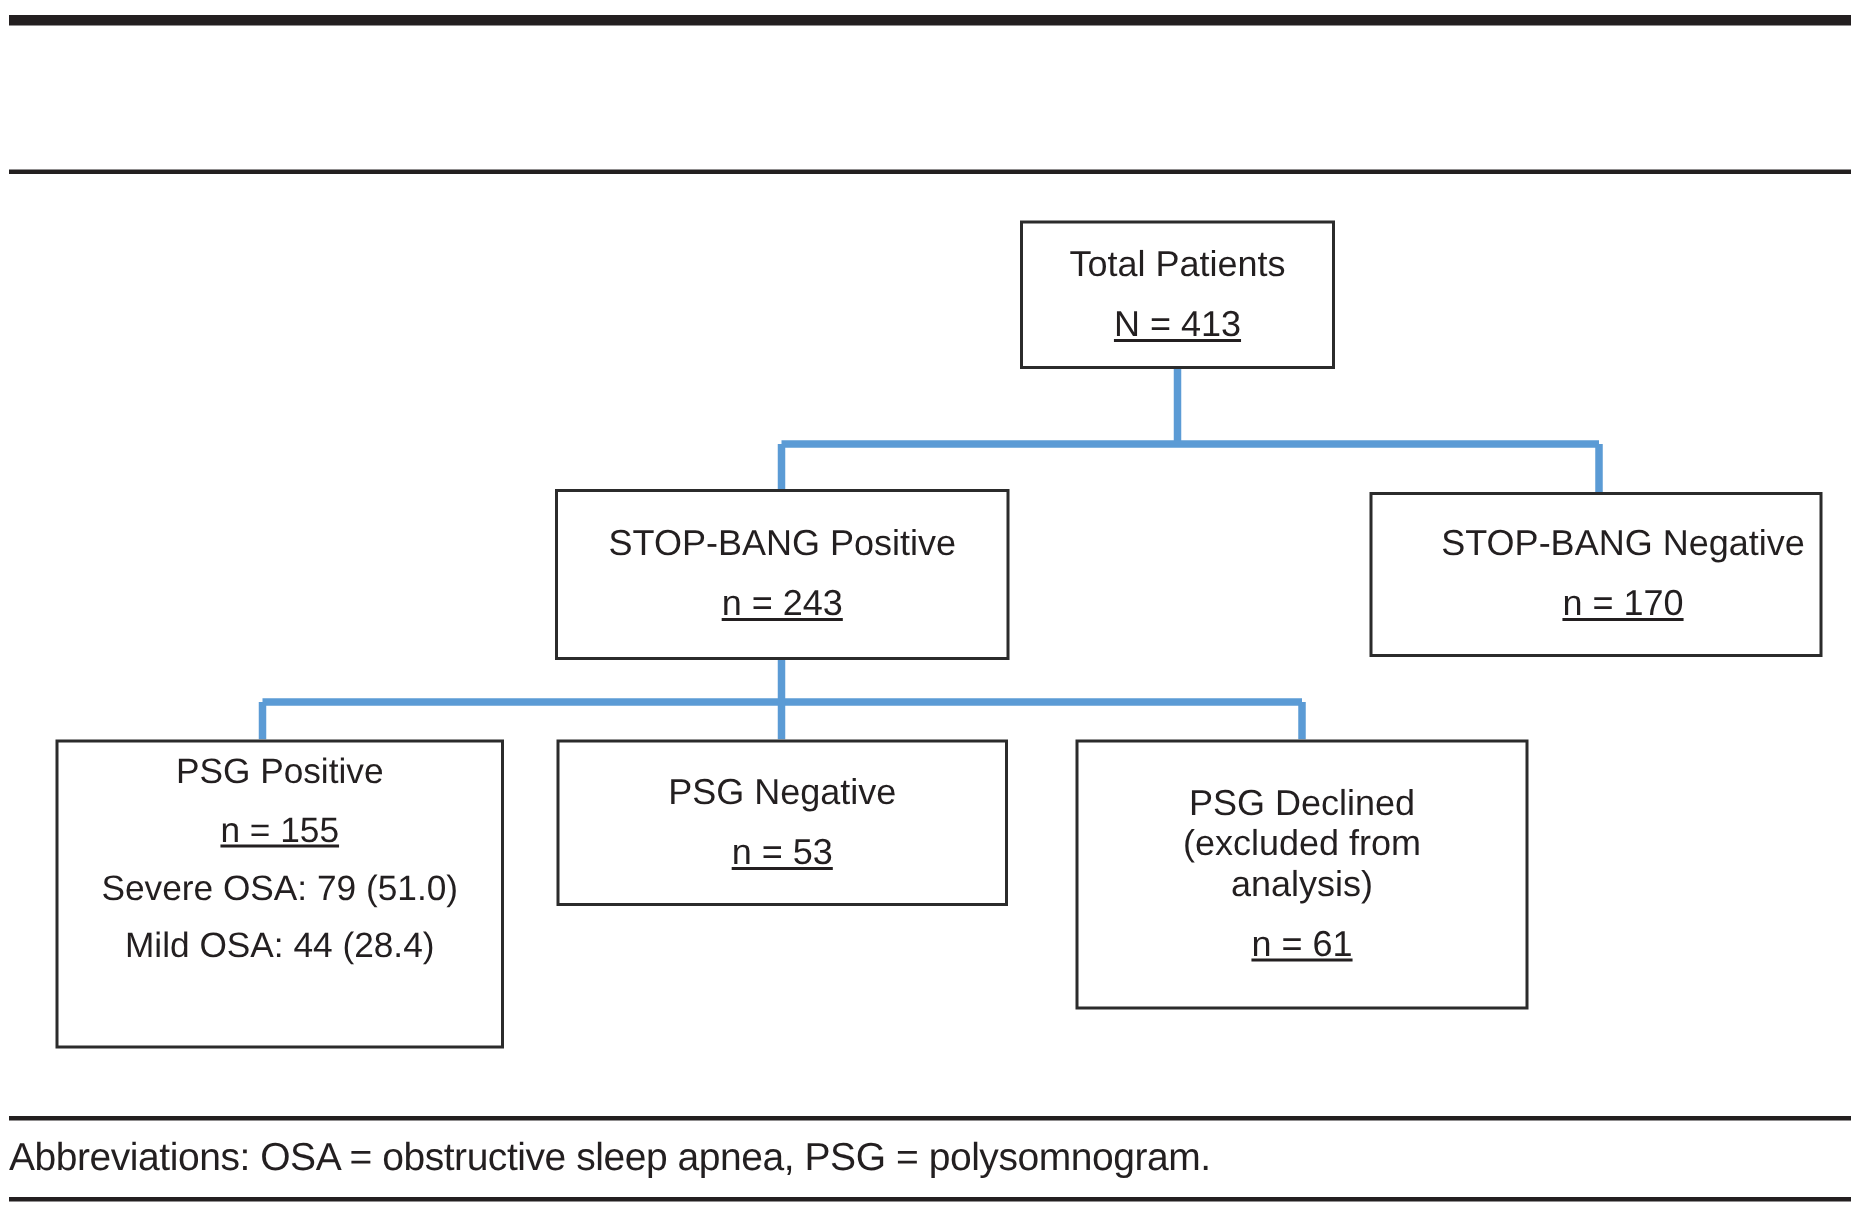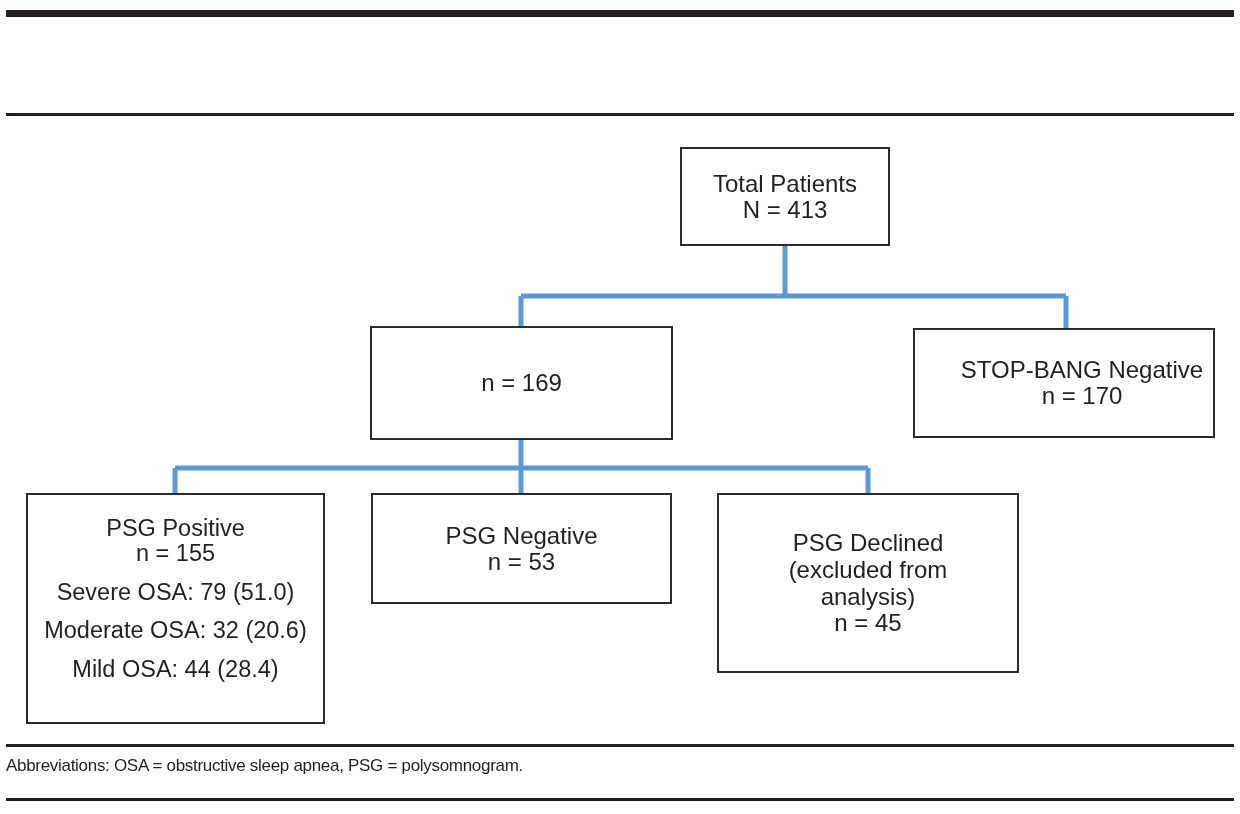--- a/index.html
+++ b/index.html
@@ -57,21 +57,21 @@
     top: 744px;
     width: 1228px;
     height: 3px;
     background: #231f20;
   }
   .footer-note {
     position: absolute;
     left: 6px;
     top: 755px;
     width: 1222px;
-    font-size: 17px;
+    font-size: 26px;
     line-height: 1.25;
     color: #231f20;
     letter-spacing: -0.3px;
   }
   .rule-footer-bottom {
     position: absolute;
     left: 6px;
     top: 798px;
     width: 1228px;
     height: 3px;
@@ -101,31 +101,33 @@
     text-align: right;
     font-size: 24px;
     line-height: 1.08;
     color: #231f20;
   }
   .node .line {
     display: block;
     white-space: nowrap;
   }
   .node .gap {
+    margin-top: 14px;
+    text-decoration: underline;
   }
   .node .tight {
     margin-top: 1px;
   }
 
   
   #node-total        { left: 680px;  top: 147px; width: 210px; height: 99px; }
   #node-sb-positive  { left: 370px;  top: 326px; width: 303px; height: 114px; }
   #node-sb-negative  { left: 913px;  top: 328px; width: 302px; height: 110px; padding-left: 36px; }
-  #node-psg-positive { left: 26px;   top: 493px; width: 299px; height: 231px;
-                       justify-content: flex-start; padding-top: 21px; }
+  #node-psg-positive { left: 37px;   top: 493px; width: 299px; height: 206px;
+                       justify-content: flex-start; padding-top: 7px; }
   #node-psg-negative { left: 371px;  top: 493px; width: 301px; height: 111px; }
   #node-psg-declined { left: 717px;  top: 493px; width: 302px; height: 180px; }
 
   #node-psg-positive .line { font-size: 23.5px; }
   #node-psg-positive .det  { margin-top: 13px; }
 </style>
 </head>
 <body>
 
 <div id="figure-root">
@@ -148,45 +150,45 @@
       <path d="M 868 468 L 868 493"></path>
     </g>
   </svg>
 
   <div class="node" id="node-total">
     <span class="line">Total Patients</span>
     <span class="line gap">N = 413</span>
   </div>
 
   <div class="node" id="node-sb-positive">
-    <span class="line gap">n = 169</span>
+    <span class="line">STOP-BANG Positive</span>
+    <span class="line gap">n = 243</span>
   </div>
 
   <div class="node" id="node-sb-negative">
     <span class="line">STOP-BANG Negative</span>
     <span class="line gap">n = 170</span>
   </div>
 
   <div class="node" id="node-psg-positive">
     <span class="line">PSG Positive</span>
     <span class="line gap">n = 155</span>
     <span class="line det">Severe OSA: 79 (51.0)</span>
-    <span class="line det">Moderate OSA: 32 (20.6)</span>
     <span class="line det">Mild OSA: 44 (28.4)</span>
   </div>
 
   <div class="node" id="node-psg-negative">
     <span class="line">PSG Negative</span>
     <span class="line gap">n = 53</span>
   </div>
 
   <div class="node" id="node-psg-declined">
     <span class="line">PSG Declined</span>
     <span class="line tight">(excluded from</span>
     <span class="line tight">analysis)</span>
-    <span class="line gap">n = 45</span>
+    <span class="line gap">n = 61</span>
   </div>
 
   <div class="rule-footer-top"></div>
   <div class="footer-note">Abbreviations: OSA = obstructive sleep apnea, PSG = polysomnogram.</div>
   <div class="rule-footer-bottom"></div>
 
 </div>
 
 </body></html>

